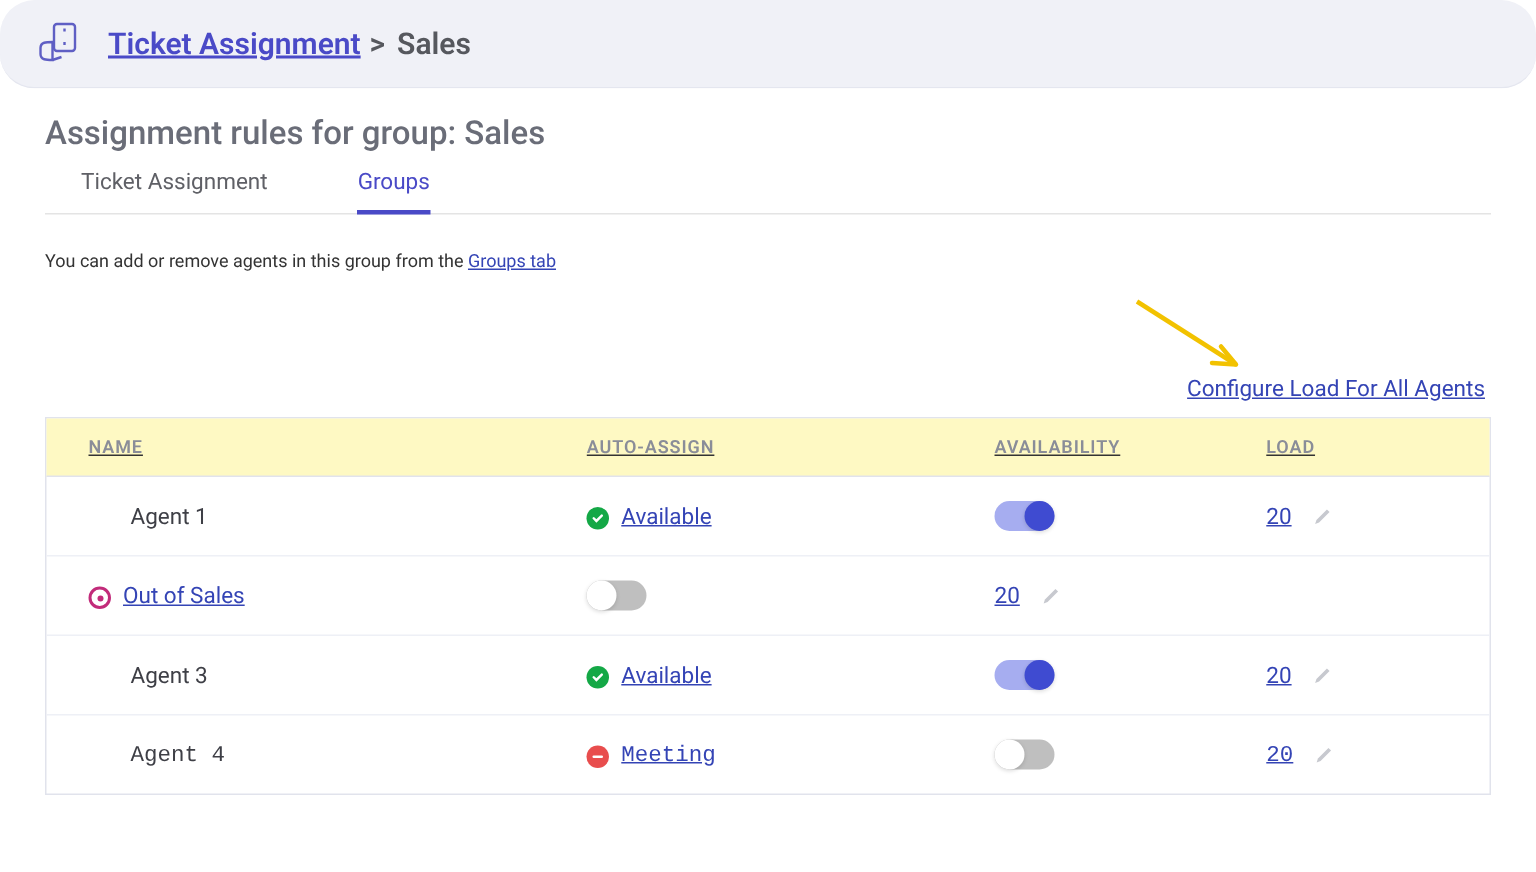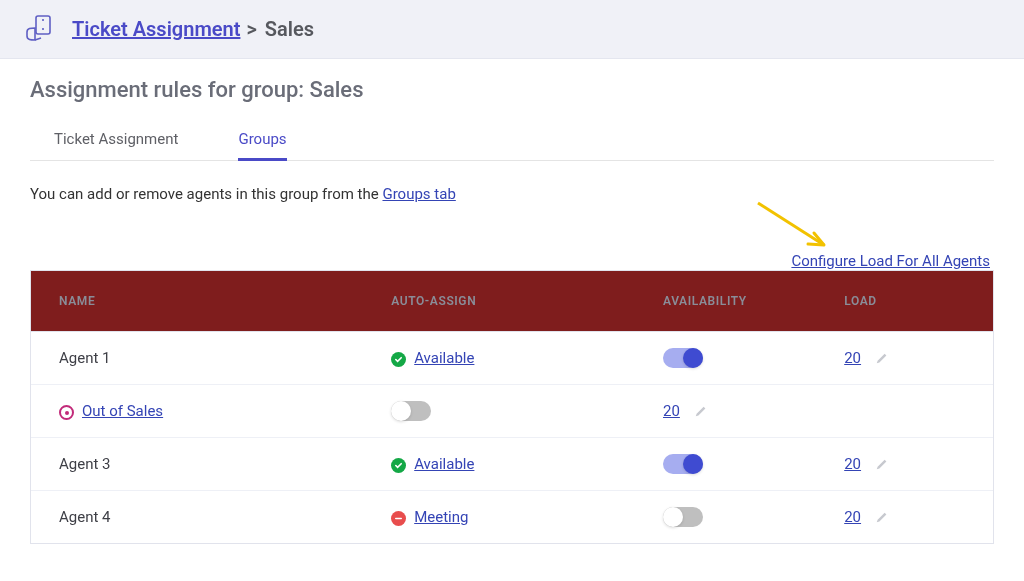--- a/index.html
+++ b/index.html
@@ -1,37 +1,37 @@
 <!DOCTYPE html>
 <html><head>
   <meta charset="utf-8">
   <style>
     * { box-sizing: border-box; margin: 0; padding: 0; }
     body { font-family: -apple-system, BlinkMacSystemFont, "Segoe UI", Roboto, Helvetica, Arial, sans-serif; color: #333; background: #fff; }
-    .top-bar { background: #f0f1f7; padding: 14px 24px; display: flex; align-items: center; gap: 14px; border-bottom: 1px solid #e4e6ef; }
+    .top-bar { background: #f0f1f7; padding: 14px 24px; display: flex; align-items: center; gap: 14px; border-bottom: 1px solid #e4e6ef; border-radius: 23px; }
     .top-bar .crumb-icon { width: 34px; height: 30px; color: #5f5fc4; display: flex; align-items: center; }
     .top-bar .crumb-root { color: #4a4ac7; font-weight: 600; font-size: 20px; }
     .top-bar .crumb-sep { color: #56585e; font-weight: 600; font-size: 20px; margin: 0 4px 0 2px;}
     .top-bar .crumb-current { color: #56585e; font-weight: 600; font-size: 20px; }
     .page { padding: 18px 30px 40px 30px; }
-    .page-title { color: #6a6d78; font-size: 22px; font-weight: 500; margin-bottom: 18px; }
+    .page-title { color: #6a6d78; font-size: 22px; font-weight: 500; }
     .tabs { display: flex; border-bottom: 1px solid #e4e4e4; gap: 60px; padding-left: 24px; margin-bottom: 24px;}
     .tab { padding: 10px 0; color: #5f6066; font-size: 15px; cursor: pointer;}
     .tab.active { color: #4a4ac7; border-bottom: 3px solid #4a4ac7; margin-bottom: -1px; }
-    .hint-row { color: #333; font-size: 15px; margin-bottom: 48px; }
+    .hint-row { color: #333; font-size: 12px; margin-bottom: 68px; }
     .hint-row a { color: #3444b5; text-decoration: underline; }
-    .config-row { text-align: right; padding-right: 4px; position: relative; }
+    .config-row { text-align: right; margin-bottom: 10px; padding-right: 4px; position: relative; }
     .config-row a { color: #3444b5; text-decoration: underline; font-size: 15px; }
     .arrow-svg { position: absolute; right: 160px; top: -52px; width: 80px; height: 56px; }
     .table { border: 1px solid #e1e3ec; }
-    .thead { background: #7f1d1d; display: grid; grid-template-columns: 2.2fr 1.8fr 1.2fr 0.8fr; padding: 23px 28px; border-bottom: 1px solid #e1e3ec; }
+    .thead { background: #fef9c3; display: grid; grid-template-columns: 2.2fr 1.8fr 1.2fr 0.8fr; padding: 12px 28px; border-bottom: 1px solid #e1e3ec; text-decoration: underline; }
     .th { color: #8a8d98; font-size: 12px; letter-spacing: 0.6px; font-weight: 600; }
     .row { display: grid; grid-template-columns: 2.2fr 1.8fr 1.2fr 0.8fr; padding: 16px 28px; border-bottom: 1px solid #eef0f6; align-items: center;}
-    .row:last-child { border-bottom: none; }
-    .cell-name { color: #3e3f46; font-size: 15px; }
+    .row:last-child { border-bottom: none; font-family: Liberation Mono, monospace; }
+    .cell-name { color: #3e3f46; font-size: 15px; margin-left: 28px; }
     .cell-avail { display: flex; align-items: flex-end; gap: 8px; }
     .avail-icon { width: 15px; height: 15px; border-radius: 50%; display: inline-flex; align-items: center; justify-content: center; flex: 0 0 15px; }
     .avail-icon.available { background: #14a846; }
     .avail-icon.away { border: 2px solid #c22b7a; }
     .avail-icon.away .dot { width: 4px; height: 4px; border-radius: 50%; background: #c22b7a; }
     .avail-icon.busy { background: #e84d4d; }
     .avail-link { color: #3444b5; text-decoration: underline; font-size: 15px; }
     .toggle { width: 40px; height: 20px; border-radius: 10px; position: relative; cursor: pointer; }
     .toggle .knob { width: 20px; height: 20px; border-radius: 50%; position: absolute; top: 0; box-shadow: 0 1px 3px rgba(0,0,0,0.15); }
     .toggle.on { background: #a6adf0; }

